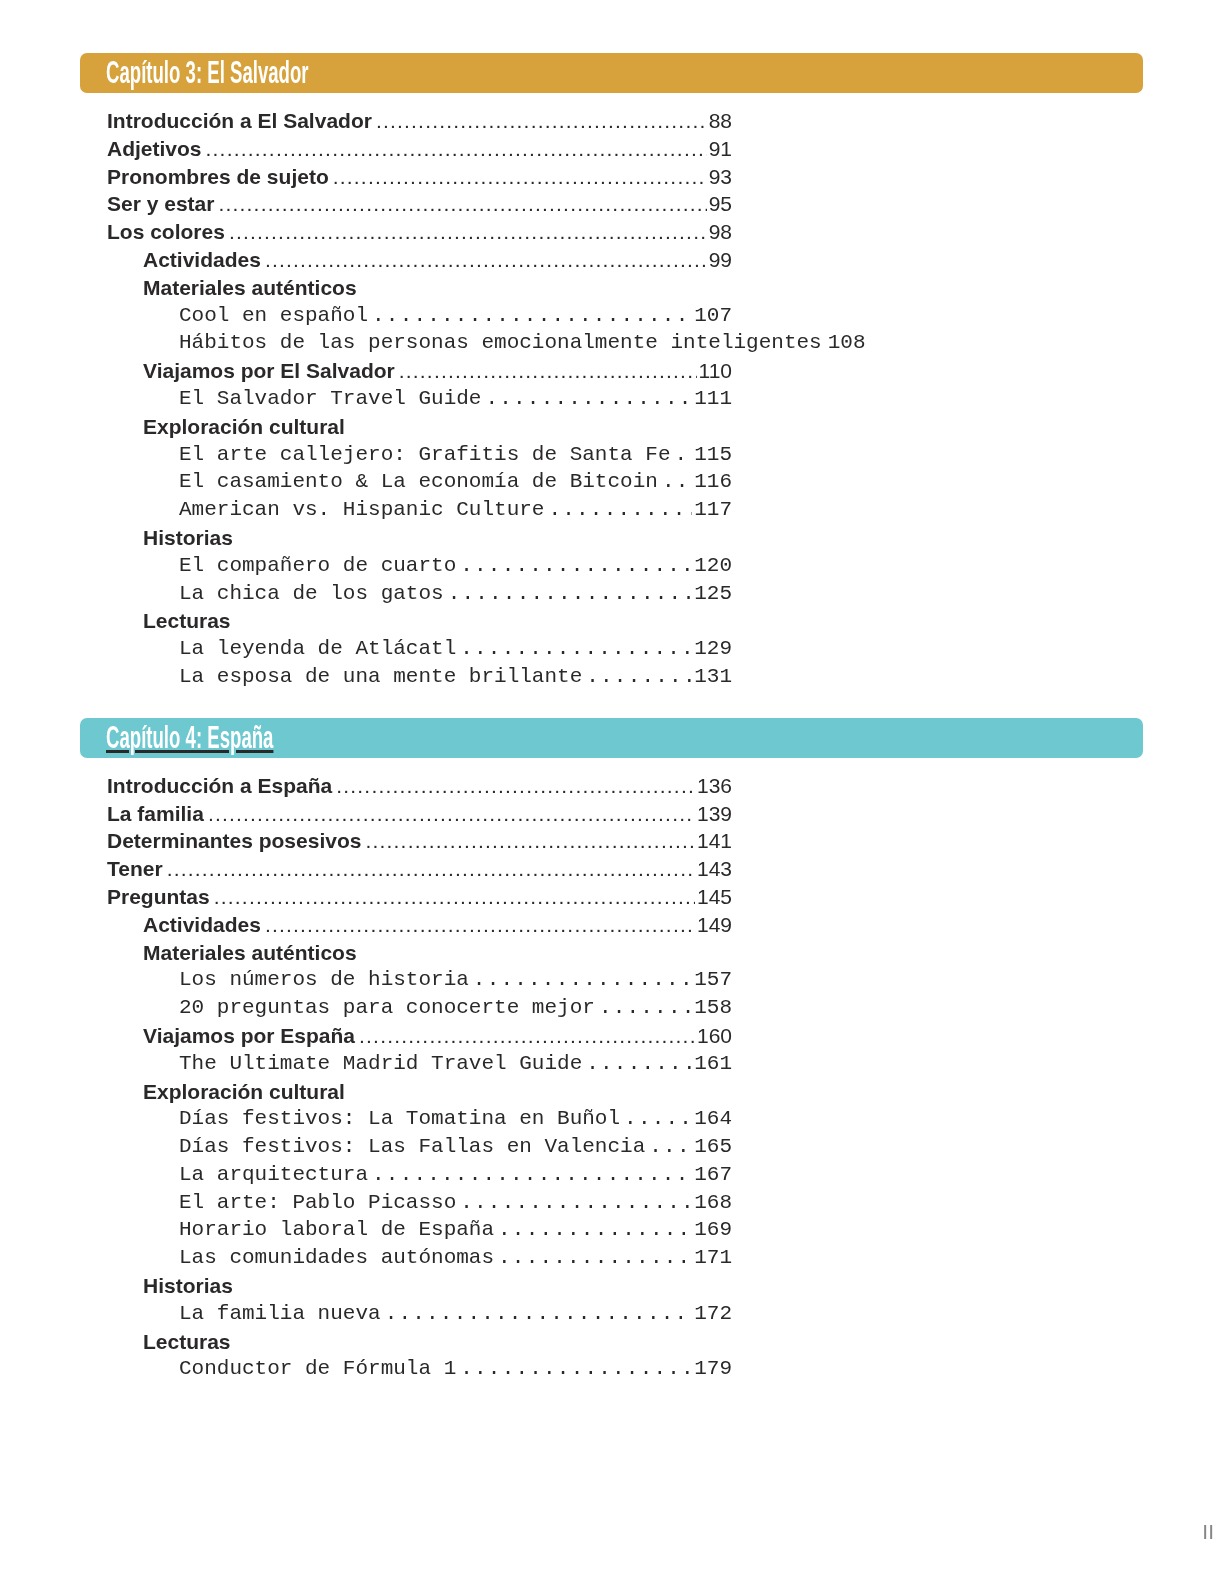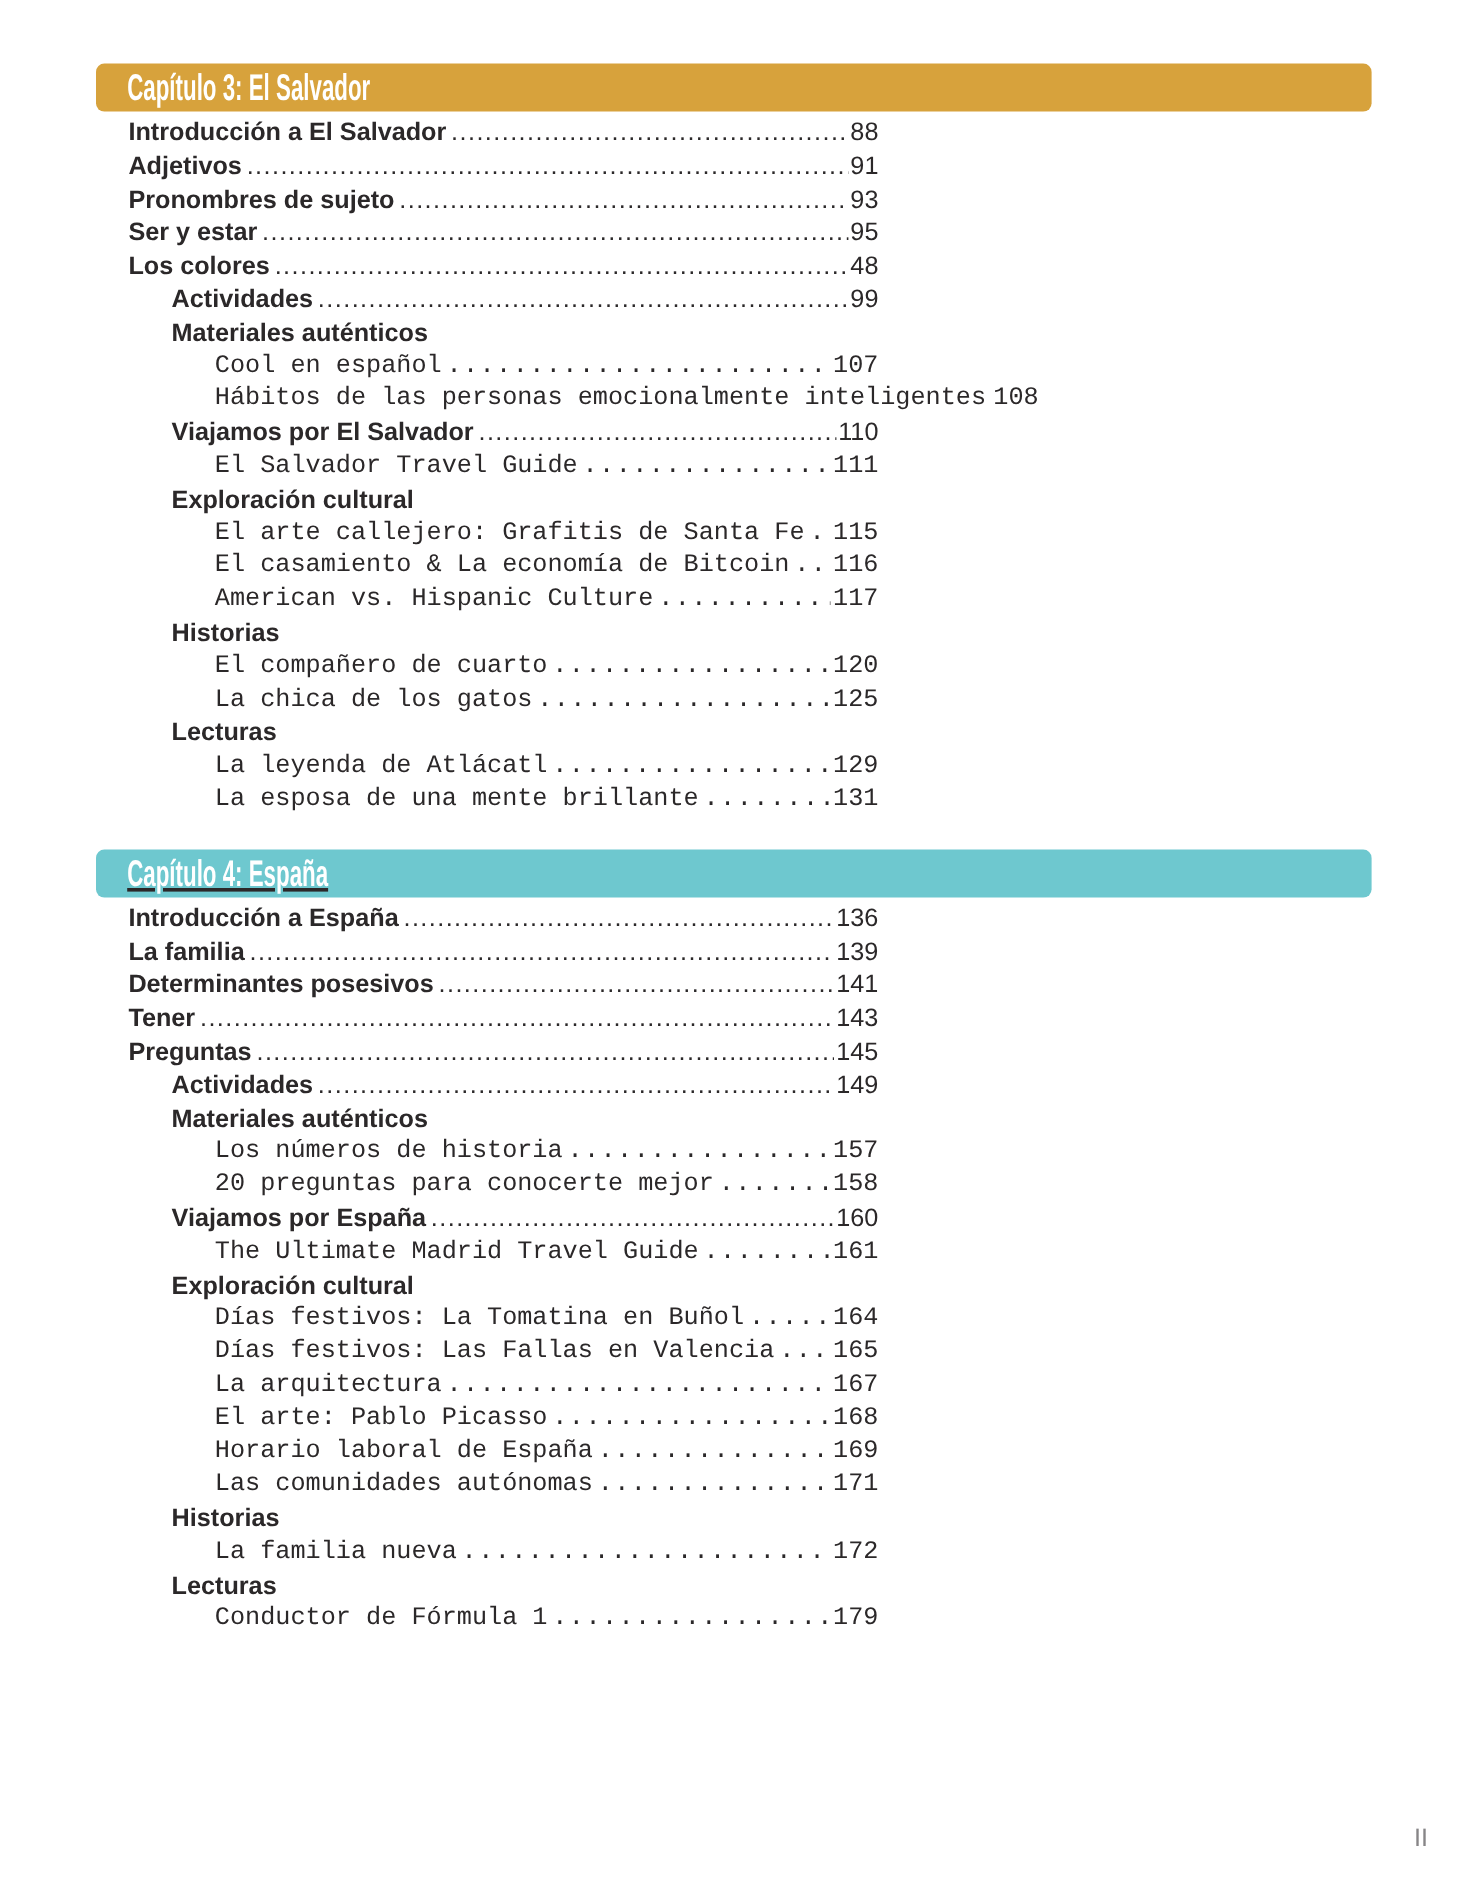--- a/index.html
+++ b/index.html
@@ -28,21 +28,21 @@
     font-weight:bold;
     font-size:31px;
     line-height:40px;
     color:#ffffff;
     letter-spacing:0px;
     white-space:nowrap;
   }
   .toc {
     margin-left:27px;
     width:625px;
-    margin-top:4px;
+    margin-top:14px;
     text-align:right;
   }
   .section-gap { margin-top:27px; }
   .row {
     display:flex;
     align-items:baseline;
     height:27.8px;
     line-height:27.8px;
     font-size:21px;
     white-space:nowrap;
@@ -63,21 +63,21 @@
     letter-spacing:1.2px;
     font-weight:normal;
   }
   .num {
     flex:0 0 auto;
     padding-left:2px;
     font-weight:normal;
   }
   .page-number {
     position:absolute;
-    right:24px;
+    right:0;
     top:1520px;
     font-size:21px;
     color:#878587;
     font-weight:normal;
   }
 </style>
 </head>
 <body>
 
 <div class="page">
@@ -104,21 +104,21 @@
             <span class="num">93</span>
           </div>
           <div class="row lvl-0 bold">
             <span class="label">Ser y estar</span>
             <span class="dots"></span>
             <span class="num">95</span>
           </div>
           <div class="row lvl-0 bold">
             <span class="label">Los colores</span>
             <span class="dots"></span>
-            <span class="num">48</span>
+            <span class="num">98</span>
           </div>
           <div class="row lvl-1 bold">
             <span class="label">Actividades</span>
             <span class="dots"></span>
             <span class="num">99</span>
           </div>
           <div class="row lvl-1 bold">
             <span class="label">Materiales auténticos</span>
           </div>
           <div class="row lvl-2">

